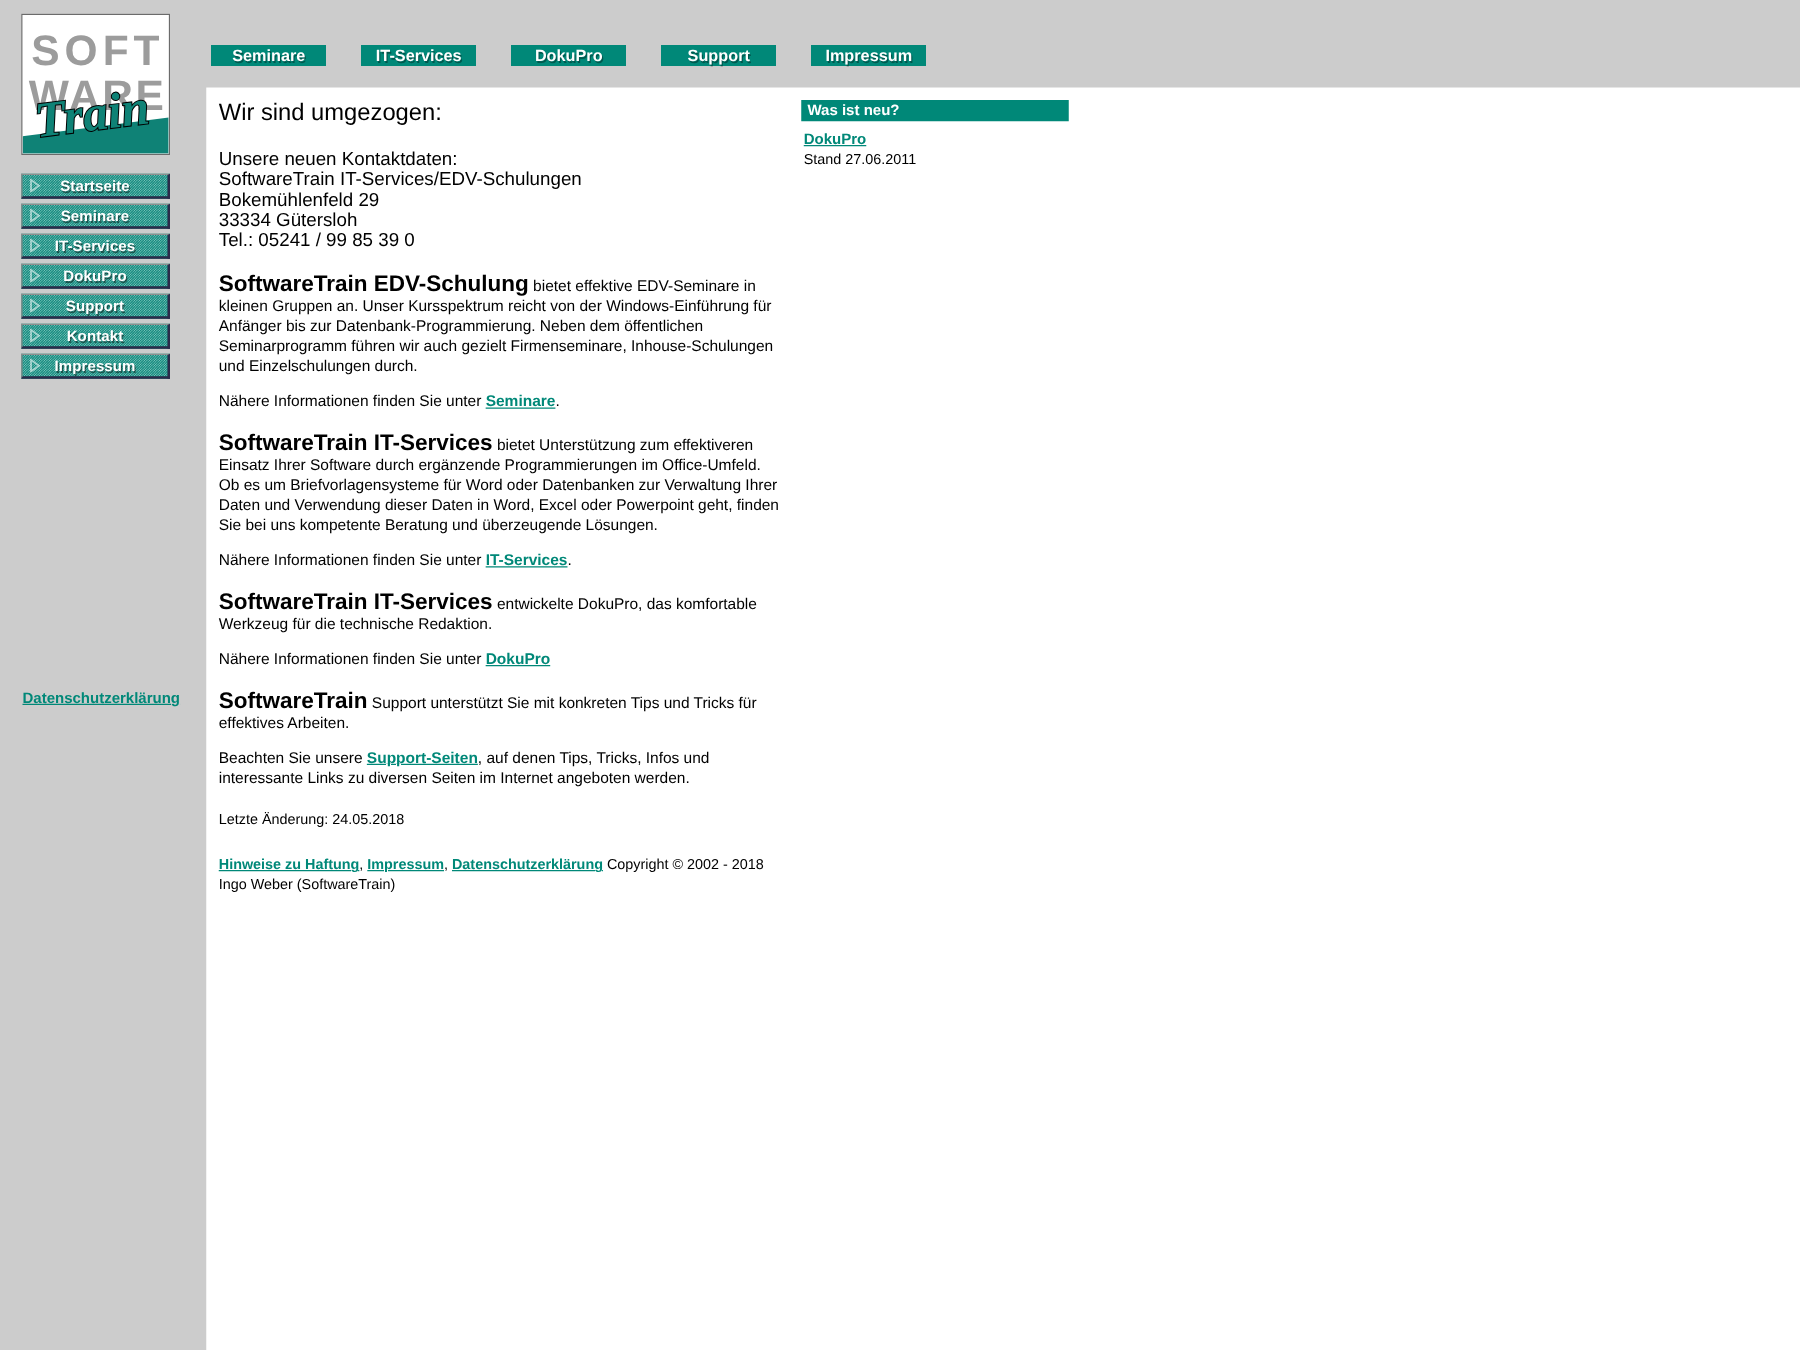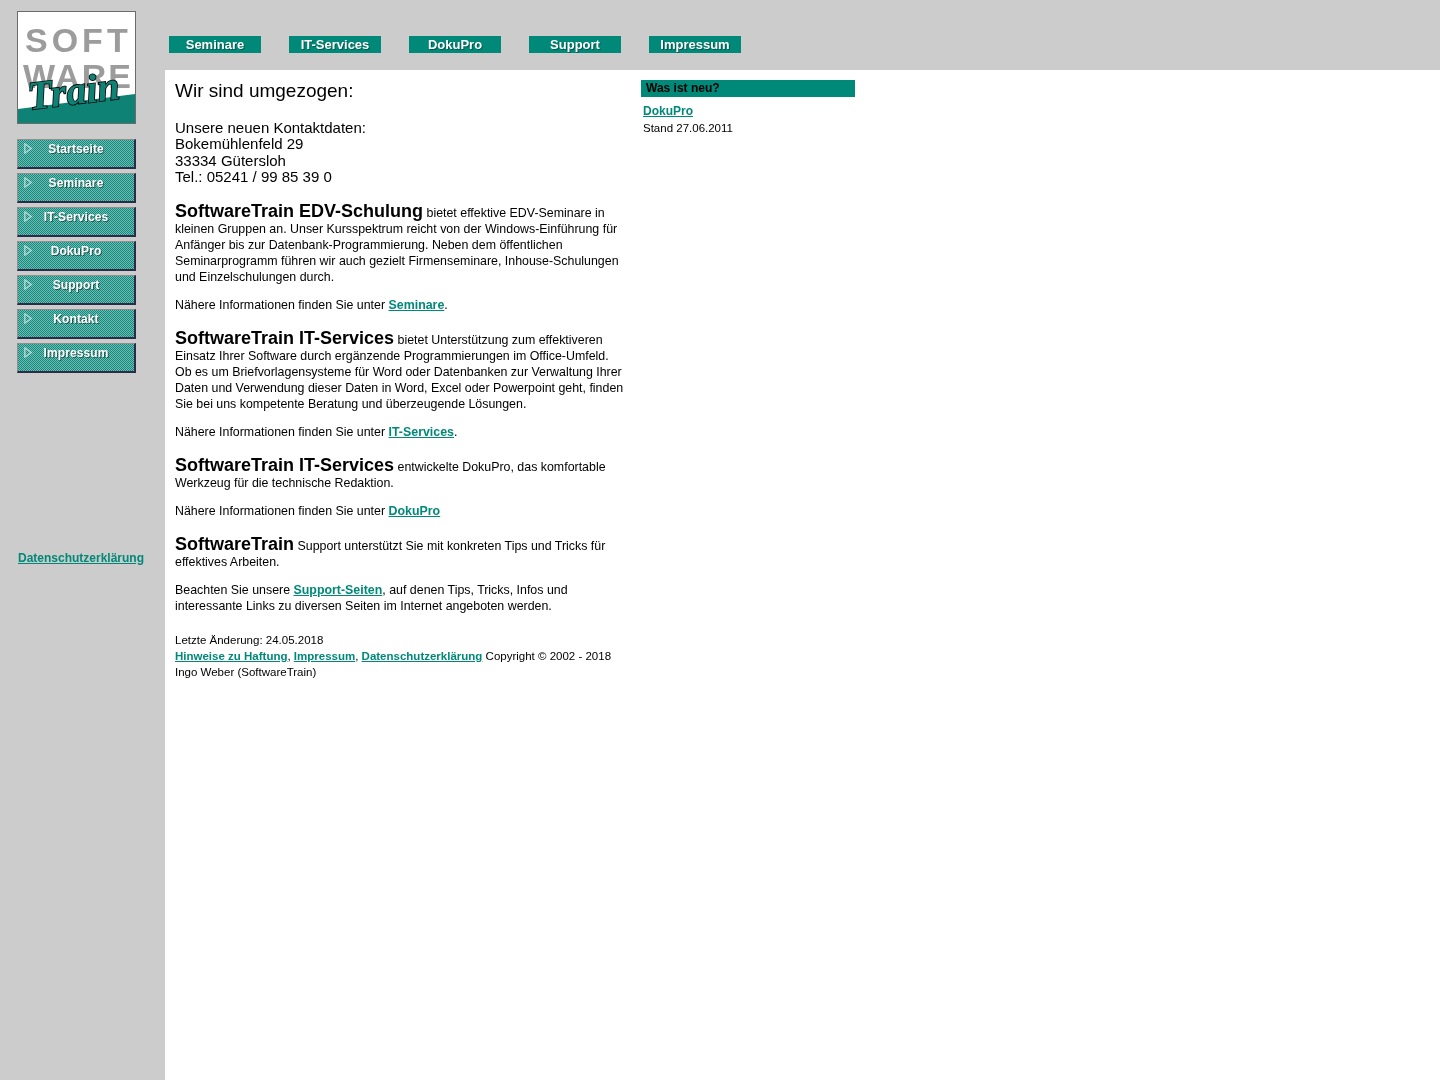--- a/index.html
+++ b/index.html
@@ -51,21 +51,21 @@
   
   #sidebar-nav {
     position: absolute;
     left: 17px; top: 139px;
     width: 119px;
   }
   .side-btn {
     position: relative;
     display: block;
     width: 119px;
-    height: 30px;
+    height: 20px;
     margin-bottom: 4px;
     box-sizing: border-box;
     border-top: 1px solid #8e8e8e;
     border-left: 1px solid #8e8e8e;
     border-right: 2px solid #2b2b4a;
     border-bottom: 2px solid #2b2b4a;
     background-color: #0f8a7d;
     background-image:
       linear-gradient(45deg, rgba(255,255,255,.42) 25%, transparent 25%, transparent 75%, rgba(255,255,255,.42) 75%),
       linear-gradient(45deg, rgba(255,255,255,.42) 25%, transparent 25%, transparent 75%, rgba(255,255,255,.42) 75%);
@@ -173,31 +173,31 @@
     color: #008878;
     font-weight: bold;
     text-decoration: underline;
     cursor: pointer;
   }
   #footer {
     margin-top: 18px;
     font-size: 11.5px;
     line-height: 16px;
   }
-  #footer .changed { margin-bottom: 0; }
+  #footer .changed { margin-bottom: 20px; }
 
   
   #news {
     position: absolute;
     left: 641px; top: 80px;
     width: 214px;
   }
   #news-header {
     background: #008878;
-    color: #000000;
+    color: #ffffff;
     font-weight: bold;
     font-size: 12px;
     padding: 3px 5px 4px 5px;
     box-sizing: border-box;
     height: 17px;
     line-height: 11px;
   }
   #news-body { padding: 6px 0 0 2px; }
   #news-link {
     display: inline-block;
@@ -293,20 +293,21 @@
   </a>
 </div>
 
 <a id="privacy-link">Datenschutzerklärung</a>
 
 <div id="main">
   <h1 id="page-title">Wir sind umgezogen:</h1>
 
   <div class="addr">
     <div>Unsere neuen Kontaktdaten:</div>
+    <div>SoftwareTrain IT-Services/EDV-Schulungen</div>
     <div>Bokemühlenfeld 29</div>
     <div>33334 Gütersloh</div>
     <div>Tel.: 05241 / 99 85 39 0</div>
   </div>
 
   <p class="para"><b>SoftwareTrain EDV-Schulung</b><span> bietet effektive EDV-Seminare in kleinen Gruppen an. Unser Kursspektrum reicht von der Windows-Einführung für Anfänger bis zur Datenbank-Programmierung. Neben dem öffentlichen Seminarprogramm führen wir auch gezielt Firmenseminare, Inhouse-Schulungen und Einzelschulungen durch.</span></p>
   <p class="para info"><span>Nähere Informationen finden Sie unter </span><a class="inline">Seminare</a><span>.</span></p>
 
   <p class="para"><b>SoftwareTrain IT-Services</b><span> bietet Unterstützung zum effektiveren Einsatz Ihrer Software durch ergänzende Programmierungen im Office-Umfeld. Ob es um Briefvorlagensysteme für Word oder Datenbanken zur Verwaltung Ihrer Daten und Verwendung dieser Daten in Word, Excel oder Powerpoint geht, finden Sie bei uns kompetente Beratung und überzeugende Lösungen.</span></p>
   <p class="para info"><span>Nähere Informationen finden Sie unter </span><a class="inline">IT-Services</a><span>.</span></p>

